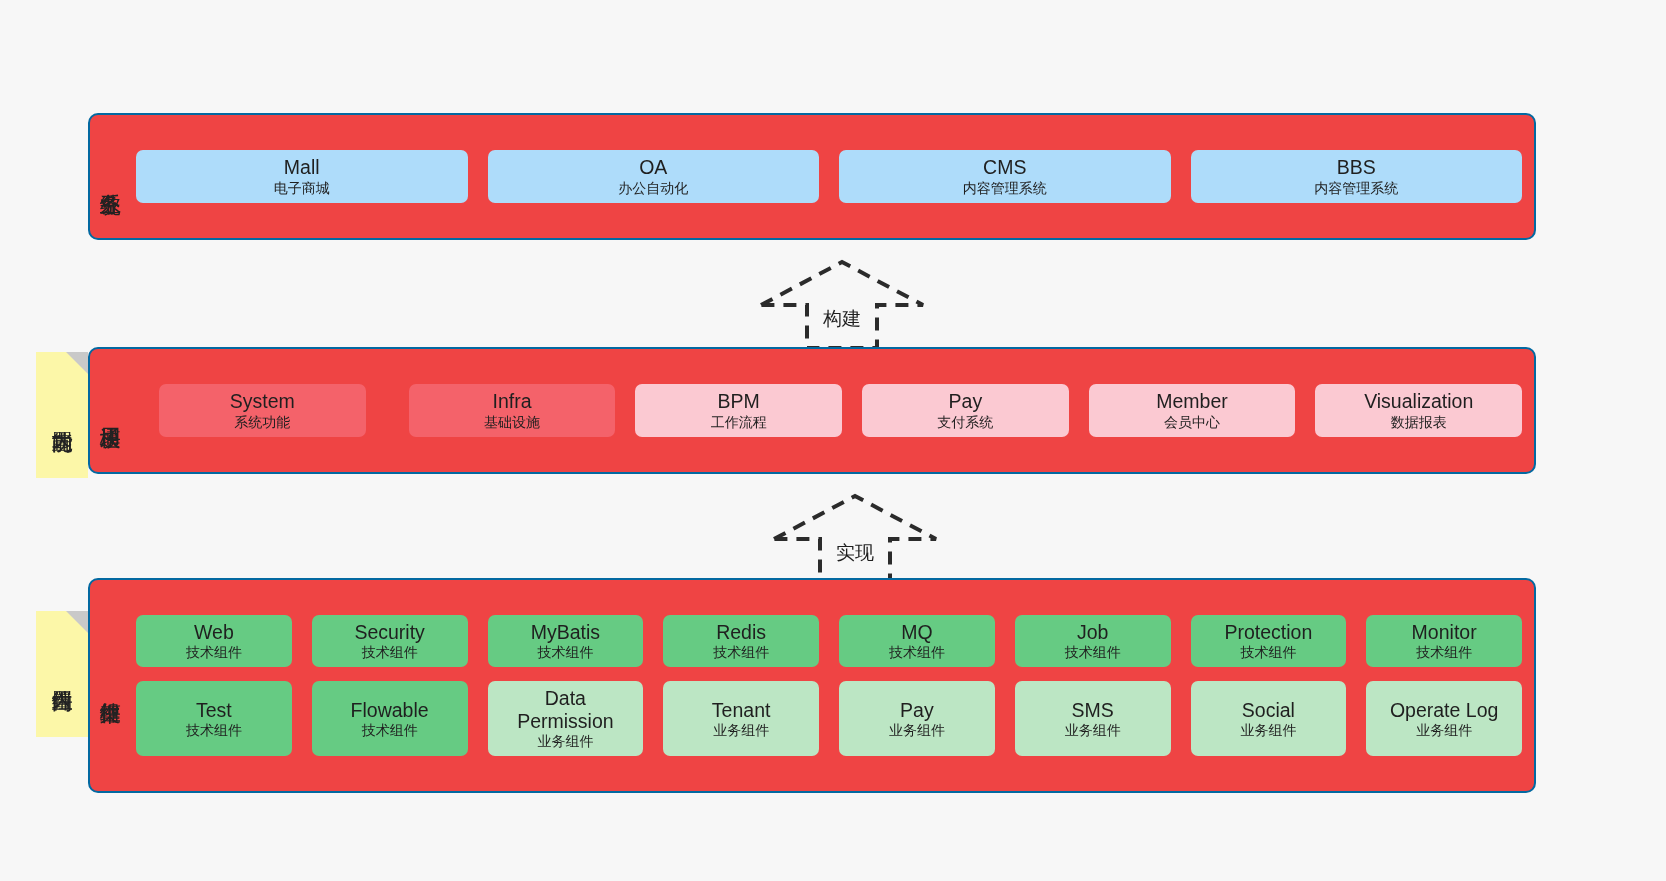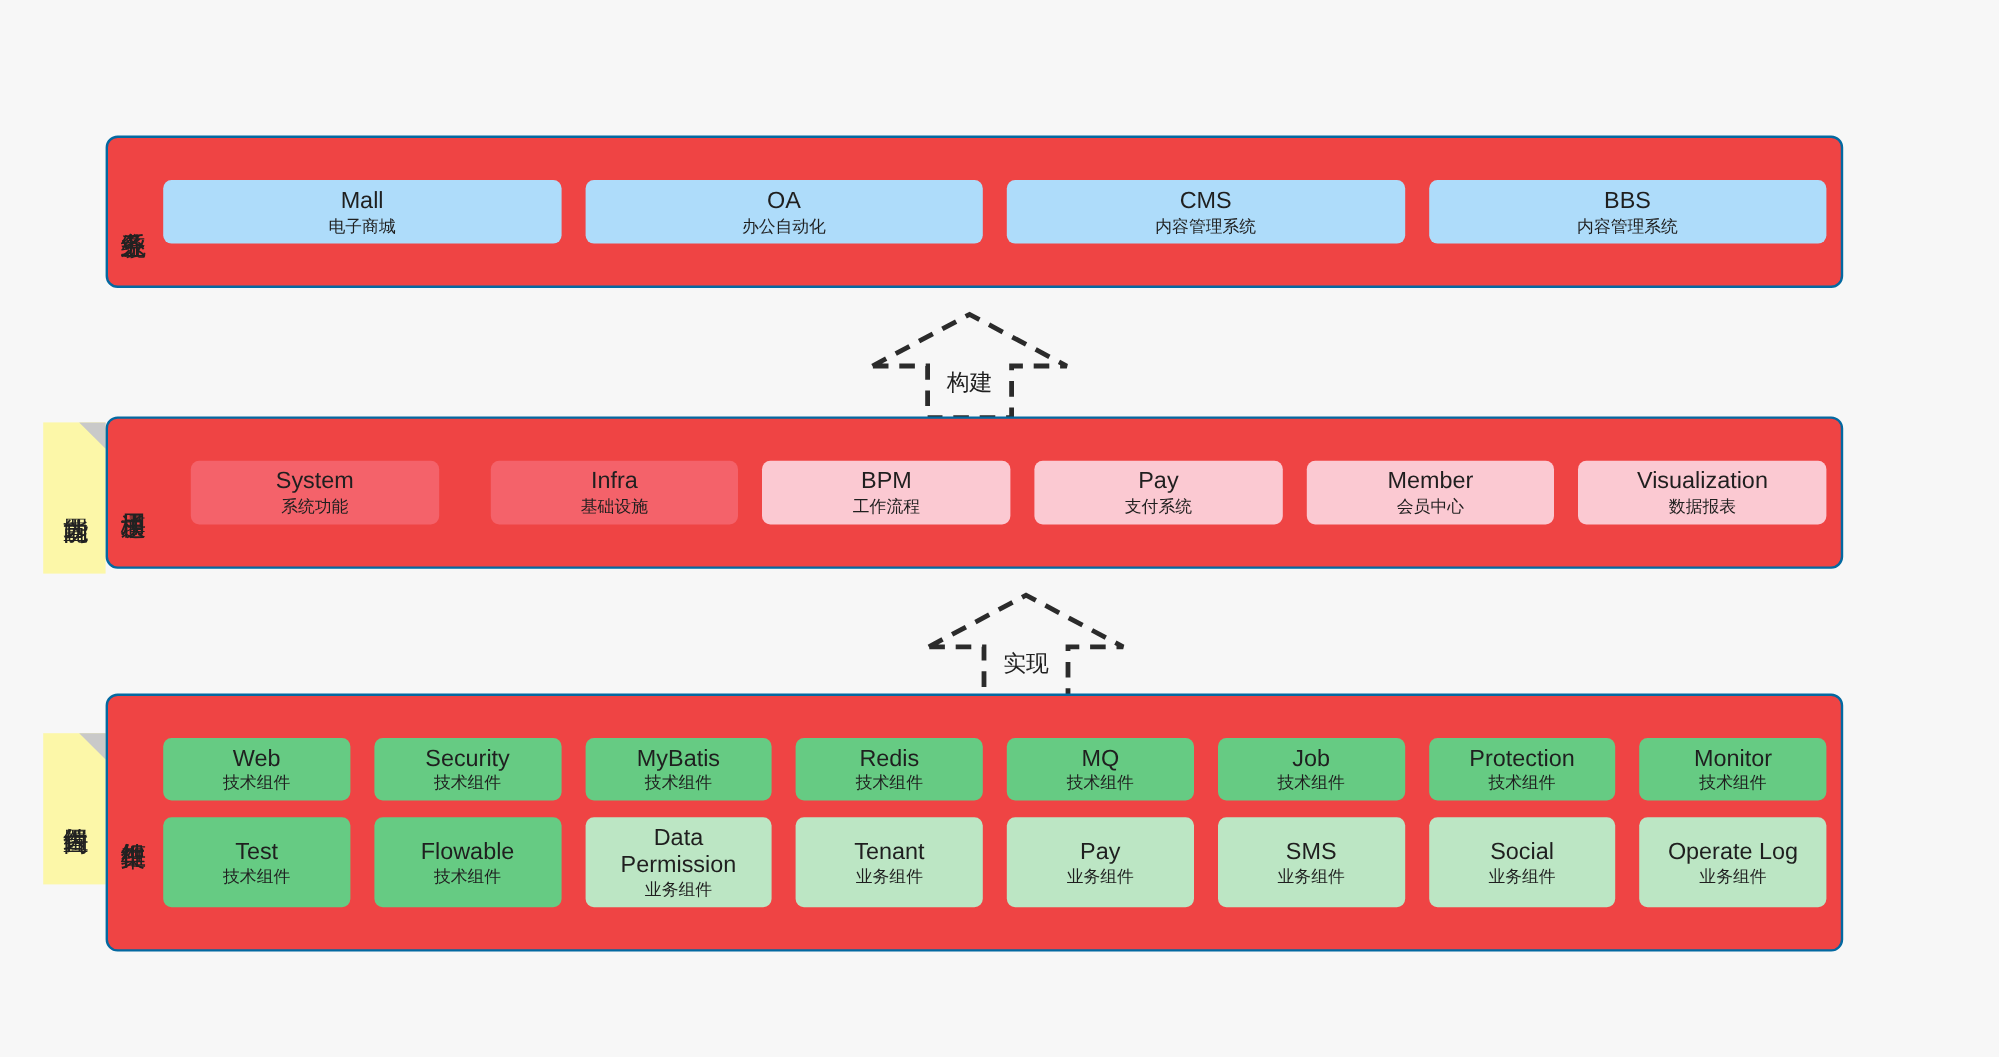--- a/index.html
+++ b/index.html
@@ -144,21 +144,21 @@
           <span class="n-cn">内容管理系统</span>
         </div>
         <div class="node c-blue">
           <span class="n-en">BBS</span>
           <span class="n-cn">内容管理系统</span>
         </div>
       </div>
     </div>
   </div>
 
-  <div class="arrow" style="left:723px; top:258px; width:170px; height:92px;">
+  <div class="arrow" style="left:757px; top:258px; width:170px; height:92px;">
     <svg width="170" height="92" viewBox="0 0 170 92" fill="none">
       <path d="M4 47 L85 4 L166 47 L120 47 L120 90 L50 90 L50 47 Z" fill="none" stroke="#2b2b2b" stroke-width="4" stroke-dasharray="13 9" stroke-linejoin="miter"></path>
     </svg>
     <div class="arrow-label">构建</div>
   </div>
 
   <div class="note" style="left:36px; top:352px; width:52px; height:126px;">
     <span class="note-text">内置功能</span>
   </div>
 

